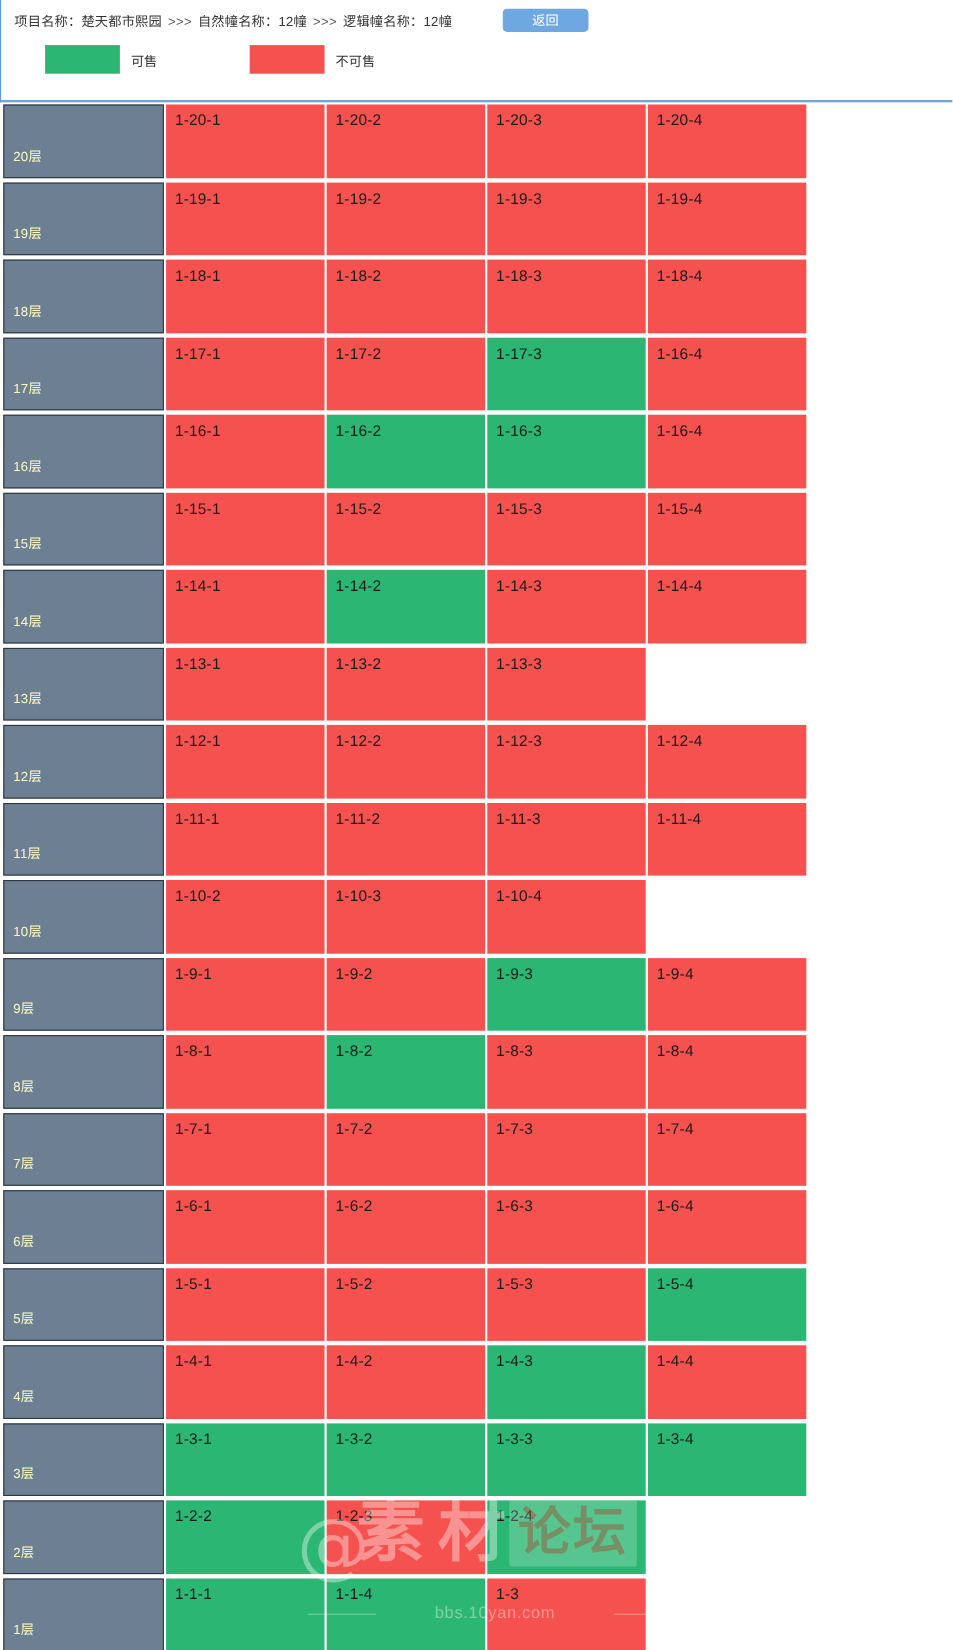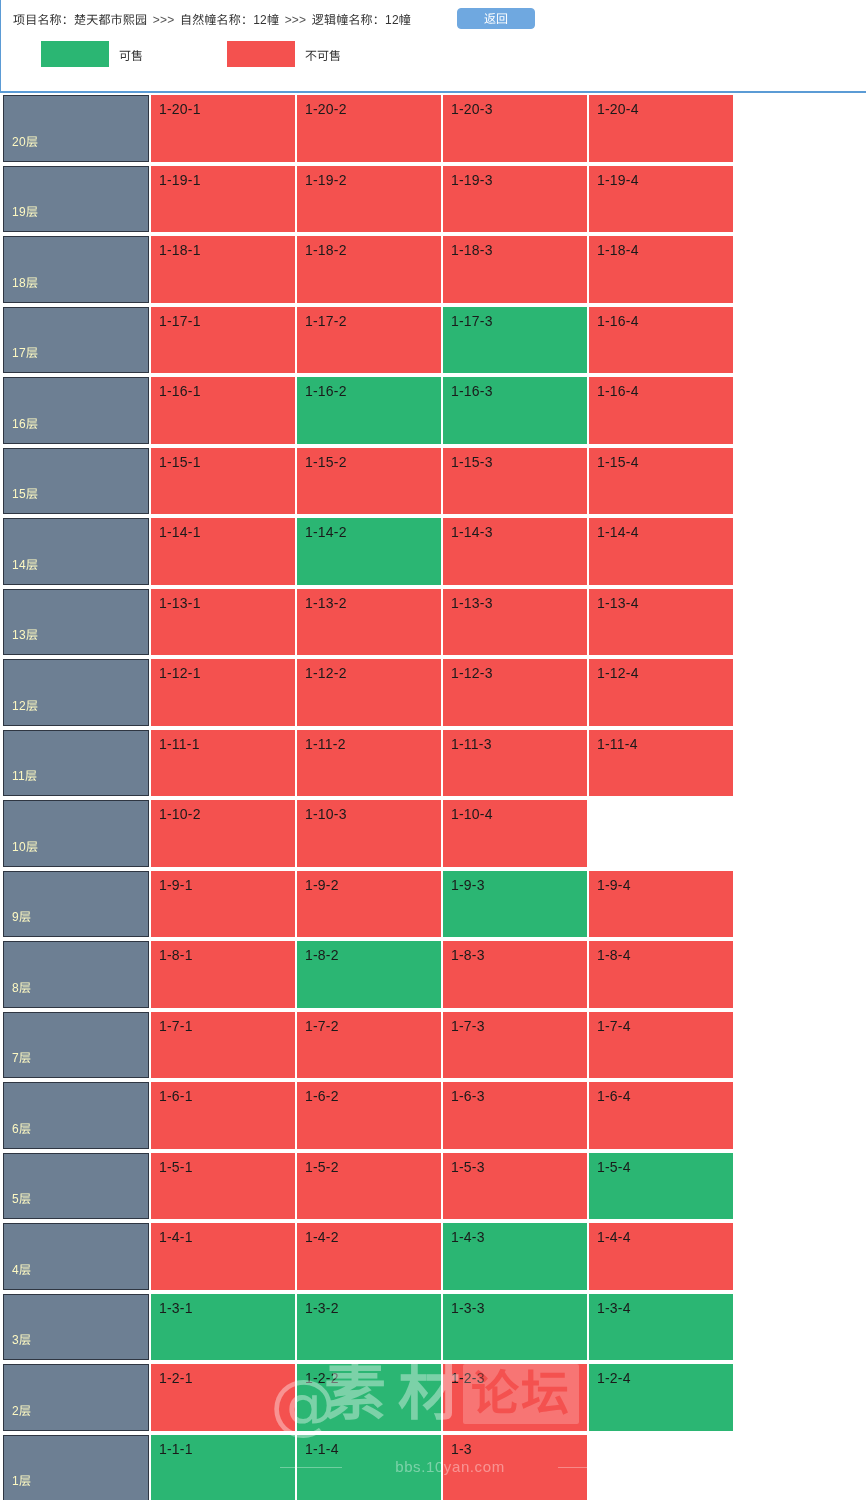--- a/index.html
+++ b/index.html
@@ -283,21 +283,20 @@
       <div class="unit-cell red">1-14-1</div>
       <div class="unit-cell green">1-14-2</div>
       <div class="unit-cell red">1-14-3</div>
       <div class="unit-cell red">1-14-4</div>
     </div>
     <div class="floor-row">
       <div class="floor-label">13层</div>
       <div class="unit-cell red">1-13-1</div>
       <div class="unit-cell red">1-13-2</div>
       <div class="unit-cell red">1-13-3</div>
-      <div class="unit-cell red">1-13-4</div>
     </div>
     <div class="floor-row">
       <div class="floor-label">12层</div>
       <div class="unit-cell red">1-12-1</div>
       <div class="unit-cell red">1-12-2</div>
       <div class="unit-cell red">1-12-3</div>
       <div class="unit-cell red">1-12-4</div>
     </div>
     <div class="floor-row">
       <div class="floor-label">11层</div>
@@ -356,21 +355,20 @@
     </div>
     <div class="floor-row">
       <div class="floor-label">3层</div>
       <div class="unit-cell green">1-3-1</div>
       <div class="unit-cell green">1-3-2</div>
       <div class="unit-cell green">1-3-3</div>
       <div class="unit-cell green">1-3-4</div>
     </div>
     <div class="floor-row">
       <div class="floor-label">2层</div>
-      <div class="unit-cell red">1-2-1</div>
       <div class="unit-cell green">1-2-2</div>
       <div class="unit-cell red">1-2-3</div>
       <div class="unit-cell green">1-2-4</div>
     </div>
     <div class="floor-row">
       <div class="floor-label">1层</div>
       <div class="unit-cell green">1-1-1</div>
       <div class="unit-cell green">1-1-4</div>
       <div class="unit-cell red">1-3</div>
       <div class="unit-cell empty"></div>

